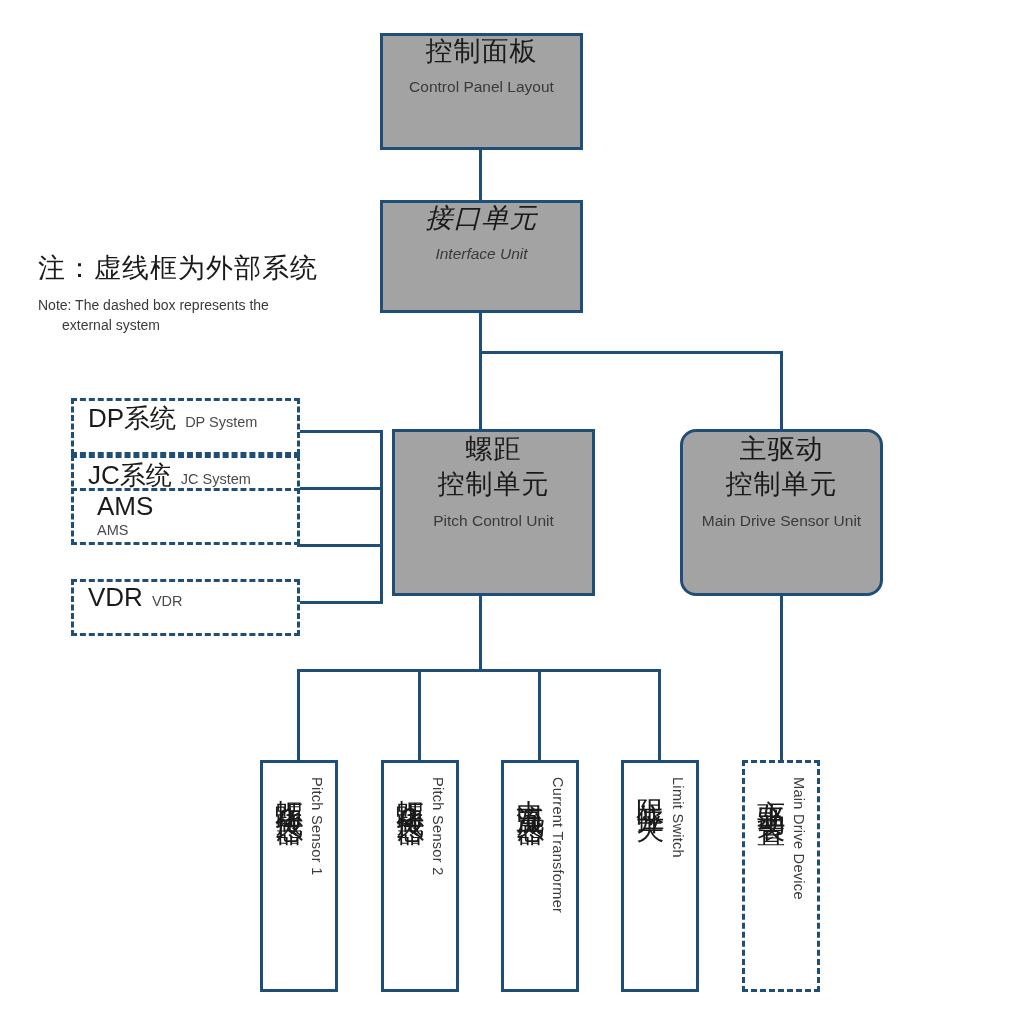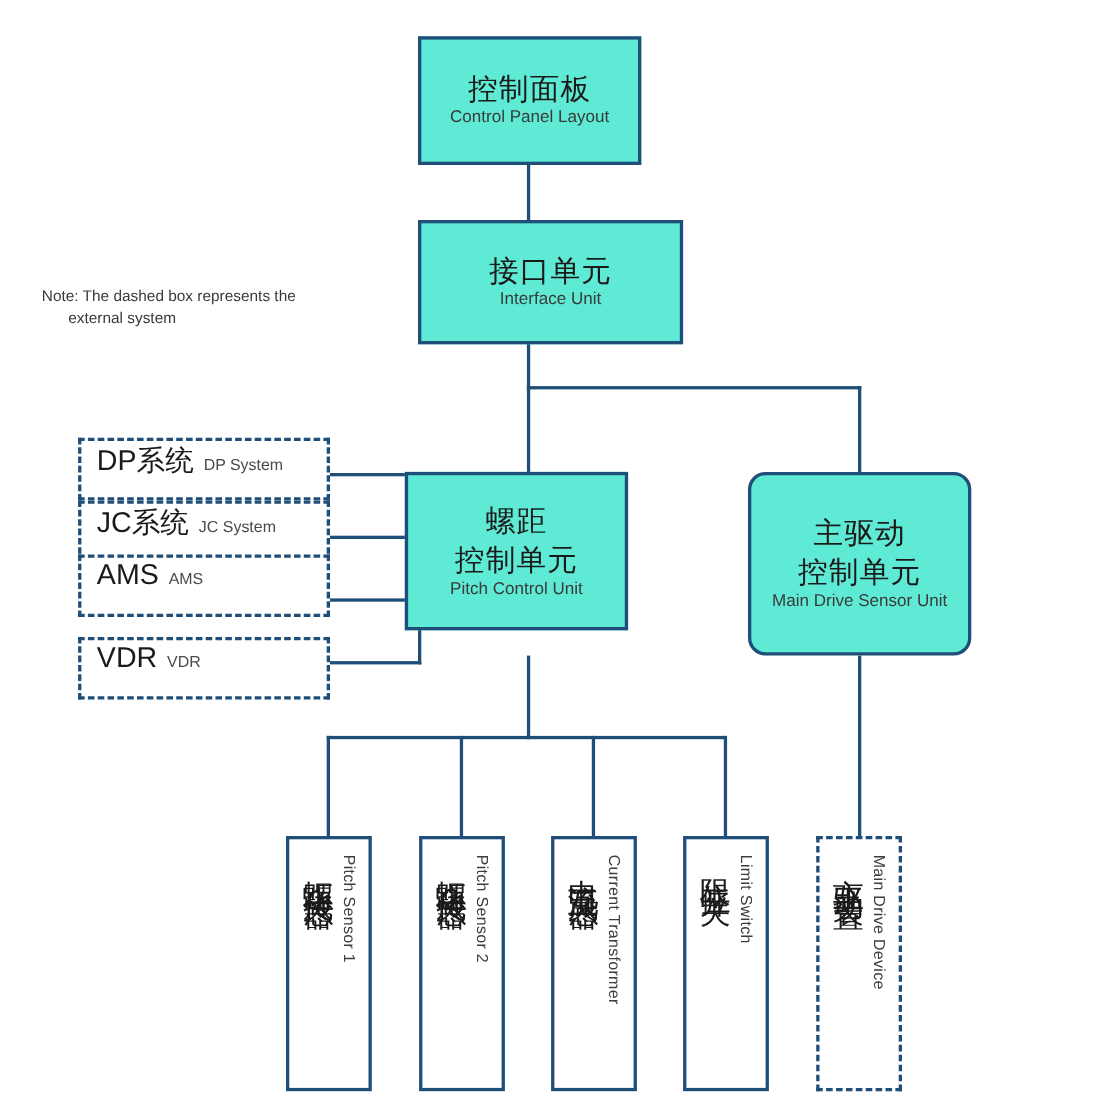--- a/index.html
+++ b/index.html
@@ -22,25 +22,24 @@
   .line {
     position: absolute;
     background: #1F4E79;
   }
 
   
   .box {
     position: absolute;
     box-sizing: border-box;
     border: 3px solid #1F4E79;
-    background: #5eead4;
+    background: #a3a3a3;
     display: flex;
     flex-direction: column;
     align-items: center;
-    justify-content: center;
   }
 
   .cn {
     color: #1a1a1a;
     font-size: 27px;
     line-height: 1.18;
     letter-spacing: 1px;
     white-space: nowrap;
   }
   .cn2 {
@@ -49,20 +48,21 @@
     line-height: 1.3;
     letter-spacing: 1px;
     white-space: nowrap;
     text-align: center;
   }
   .en {
     color: #3a3a3a;
     font-size: 15.5px;
     line-height: 1.2;
     white-space: nowrap;
+    margin-top: 10px;
   }
 
   
   .sysbox {
     position: absolute;
     box-sizing: border-box;
     border: 3px dashed #1F4E79;
     background: #ffffff;
     display: flex;
     flex-direction: row;
@@ -160,53 +160,54 @@
   <div class="line" style="left:538px; top:669px; width:3px; height:92px;"></div>
   <div class="line" style="left:658px; top:669px; width:3px; height:92px;"></div>
 
   <div class="line" style="left:780px; top:596px; width:3px; height:165px;"></div>
 
   <div class="box" style="left:380px; top:33px; width:203px; height:117px;">
     <div class="cn">控制面板</div>
     <div class="en">Control Panel Layout</div>
   </div>
 
-  <div class="box" style="left:380px; top:200px; width:241px; height:113px;">
+  <div class="box" style="left:380px; top:200px; width:203px; height:113px;font-style:italic;">
     <div class="cn">接口单元</div>
     <div class="en">Interface Unit</div>
   </div>
 
   <div id="note" style="left:38px; top:250px;">
+    <div class="note-cn">注：虚线框为外部系统</div>
     <div class="note-en">
       <span>Note: The dashed box represents the</span>
       <span class="l2">external system</span>
     </div>
   </div>
 
   <div class="sysbox" style="left:71px; top:455px; width:229px; height:57px;">
     <span class="cn-s">JC系统</span>
     <span class="en-s">JC System</span>
   </div>
 
   <div class="sysbox" style="left:71px; top:398px; width:229px; height:57px;">
     <span class="cn-s">DP系统</span>
     <span class="en-s">DP System</span>
   </div>
 
-  <div class="sysbox" style="left:71px; top:504px; width:229px; height:57px;">
+  <div class="sysbox" style="left:71px; top:488px; width:229px; height:57px;flex-direction:column;">
     <span class="cn-s">AMS</span>
     <span class="en-s">AMS</span>
   </div>
 
   <div class="sysbox" style="left:71px; top:579px; width:229px; height:57px;">
     <span class="cn-s">VDR</span>
     <span class="en-s">VDR</span>
   </div>
 
-  <div class="box" style="left:368px; top:429px; width:203px; height:144px;">
+  <div class="box" style="left:392px; top:429px; width:203px; height:167px;">
     <div class="cn2">
       <span>螺距</span><br>
       <span>控制单元</span>
     </div>
     <div class="en">Pitch Control Unit</div>
   </div>
 
   <div class="box" style="left:680px; top:429px; width:203px; height:167px;border-radius:16px;">
     <div class="cn2">
       <span>主驱动</span><br>

